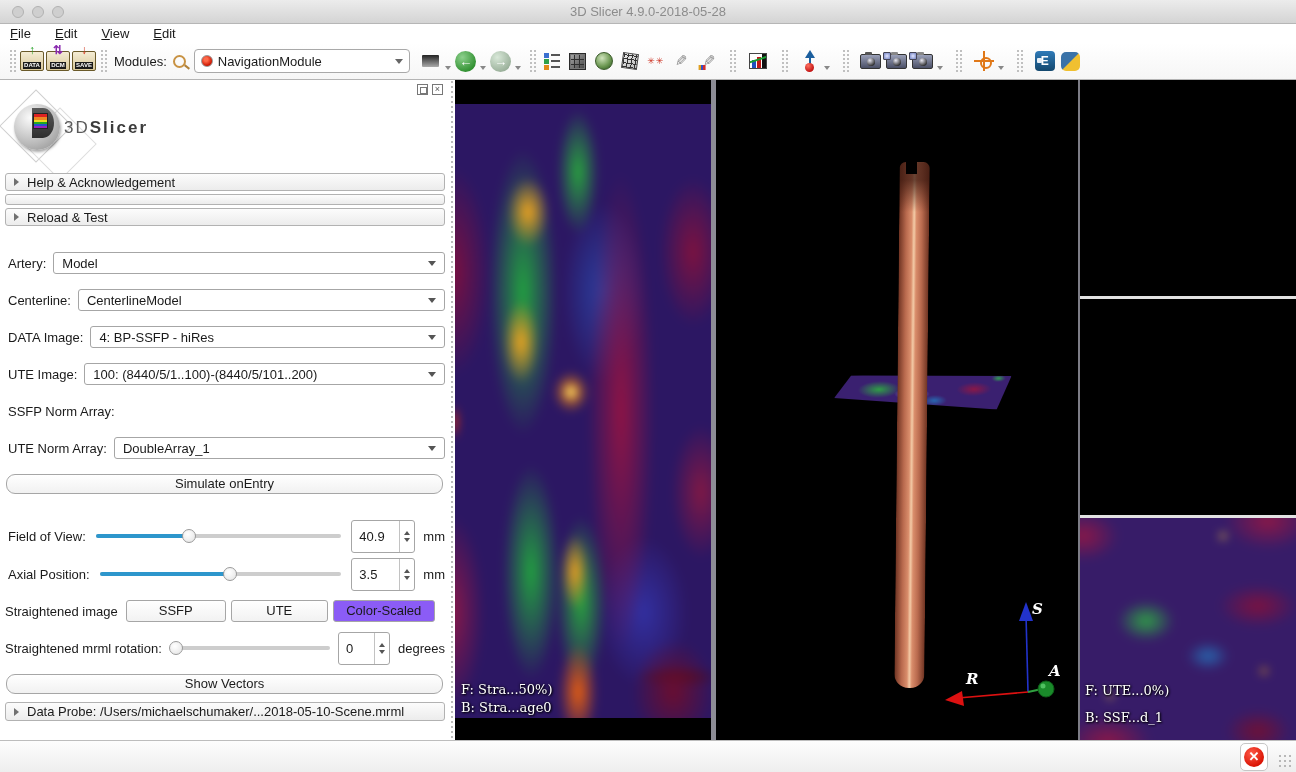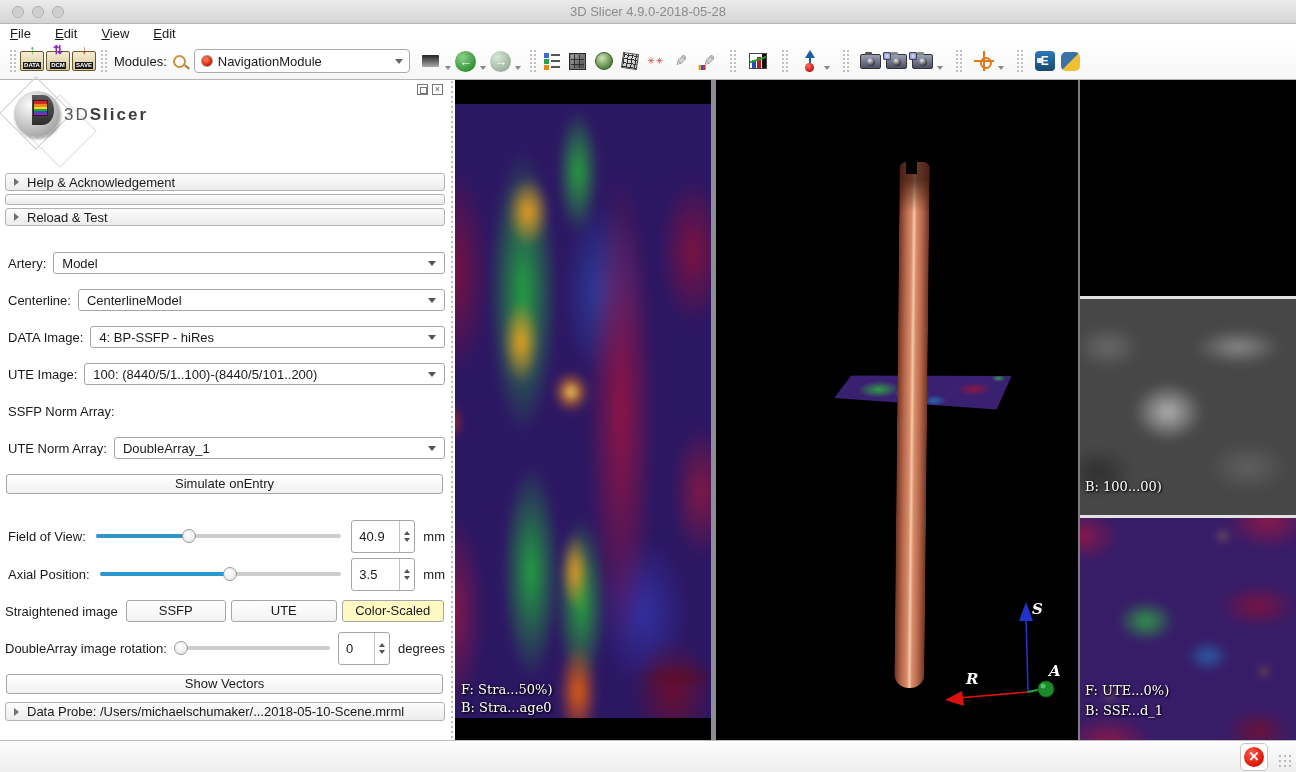--- a/index.html
+++ b/index.html
@@ -103,21 +103,21 @@
     background:linear-gradient(135deg,#3a72a8 0 49%,#f0c030 51% 100%); }
 
   
   #content { position:absolute; left:0; top:80px; width:1296px; height:660px; background:#fff; }
 
   
   #left-panel { position:absolute; left:0; top:0; width:450px; height:660px; background:#fff; }
   .panel-winbtn { position:absolute; top:4px; width:11px; height:11px; border:1px solid #777;
     font-size:9px; line-height:9px; text-align:center; color:#555; background:#fff; }
   .panel-winbtn.float::after { content:""; position:absolute; left:2px; top:2px; width:5px; height:5px; border:1px solid #777; background:#fff; }
-  #logo { position:absolute; left:6px; top:1px; width:220px; height:78px; }
+  #logo { position:absolute; left:6px; top:14px; width:220px; height:78px; }
   .logo-diamond { position:absolute; left:4px; top:6px; width:52px; height:52px; border:1px solid #cfcfcf; transform:rotate(45deg); }
   .logo-diamond.d2 { left:28px; top:24px; border-color:#dedede; }
   .logo-sphere { position:absolute; left:8px; top:10px; width:46px; height:46px; border-radius:50%;
     background:radial-gradient(circle at 35% 30%, #fafafa, #b9b9b9 60%, #8a8a8a); box-shadow:1px 2px 3px rgba(0,0,0,.35); }
   .logo-cut { position:absolute; left:26px; top:14px; width:22px; height:30px; border-radius:0 50% 50% 0/0 50% 50% 0;
     background:linear-gradient(#5a5a5a,#2e2e2e); }
   .logo-mosaic { position:absolute; left:28px; top:20px; width:13px; height:14px;
     background-image:linear-gradient(#d22 0 20%,#e82 20% 40%,#ed2 40% 55%,#2a2 55% 70%,#25c 70% 85%,#92b 85% 100%);
     background-size:100% 100%; outline:1px solid #222; }
   #logo-text { position:absolute; left:58px; top:24px; font-size:17px; letter-spacing:2px; color:#5a5a5a; }
@@ -129,41 +129,41 @@
   .tri-right { width:0; height:0; border-top:4px solid transparent; border-bottom:4px solid transparent;
     border-left:5px solid #707070; }
 
   .field-row { position:absolute; left:8px; width:437px; height:22px; display:flex; align-items:center; }
   .field-row .flabel { margin-right:7px; white-space:nowrap; }
   .combo { flex:1; height:22px; background:#fff; border:1px solid #a6a6a6; border-radius:3px;
     display:flex; align-items:center; padding:0 8px; white-space:nowrap; overflow:hidden; }
   .combo .combo-caret { border-top-color:#555; }
 
   .push-btn { position:absolute; left:6px; width:437px; height:20px; background:linear-gradient(#fff,#f1f1f1);
-    border:1px solid #a6a6a6; border-radius:3px; text-align:center; line-height:18px; }
+    border:1px solid #a6a6a6; border-radius:9px; text-align:center; line-height:18px; }
 
   .slider-row { position:absolute; left:8px; width:437px; height:22px; display:flex; align-items:center; }
   .slider-row .flabel { white-space:nowrap; }
   .track-wrap { flex:1; position:relative; height:14px; margin:0 10px; }
   .track { position:absolute; left:0; right:0; top:5px; height:4px; background:#cdcdcd; border-radius:2px; }
   .track-fill { position:absolute; left:0; top:5px; height:4px; background:#2d96cc; border-radius:2px; }
   .thumb { position:absolute; top:0; width:14px; height:14px; border-radius:50%;
     background:radial-gradient(circle at 40% 35%, #fff, #e2e2e2); border:1px solid #9a9a9a; }
   .spin { width:64px; height:33px; border:1px solid #a6a6a6; border-radius:3px; background:#fff;
     display:flex; align-items:center; }
   .spin .val { flex:1; padding-left:7px; }
   .spin .btns { width:15px; height:100%; border-left:1px solid #c2c2c2; display:flex; flex-direction:column;
     align-items:center; justify-content:center; gap:3px; }
   .spin-up { width:0; height:0; border-left:3px solid transparent; border-right:3px solid transparent; border-bottom:4px solid #555; }
   .spin-dn { width:0; height:0; border-left:3px solid transparent; border-right:3px solid transparent; border-top:4px solid #555; }
   .unit { margin-left:8px; }
 
   .seg-btn { height:22px; background:linear-gradient(#fff,#f2f2f2); border:1px solid #a6a6a6; border-radius:3px;
     text-align:center; line-height:20px; }
-  .seg-btn.active { background:#fef9c3; }
+  .seg-btn.active { background:#8b5cf6; }
 
   
   #splitter { position:absolute; left:450px; top:0; width:5px; height:660px; background:#fff;
     background-image:radial-gradient(circle 1px at 2px 2px, #bbb 1px, transparent 1.4px); background-size:5px 5px; }
 
   
   #views { position:absolute; left:455px; top:0; width:841px; height:660px; background:#000; }
   #view-straight { position:absolute; left:0; top:0; width:256px; height:721px; background:#000; overflow:hidden; }
   #hm-straight-clip { position:absolute; left:0; top:24px; width:256px; height:614px; overflow:hidden; }
   #hm-straight { position:absolute; inset:-12px; filter:blur(4px); background-color:#2c1763;
@@ -494,26 +494,26 @@
             <i class="spin-up"></i>
             <i class="spin-dn"></i>
           </span>
       </div>
       <span class="unit">mm</span>
     </div>
 
     <div class="slider-row" style="top:520px; left:5px; width:440px">
       <span class="flabel">Straightened image</span>
       <span class="seg-btn" style="margin-left:8px; width:100px">SSFP</span>
-      <span class="seg-btn" style="margin-left:5px; width:106px">UTE</span>
+      <span class="seg-btn" style="margin-left:5px; width:97px">UTE</span>
       <span class="seg-btn active" style="margin-left:5px; width:102px">Color-Scaled</span>
     </div>
 
     <div class="slider-row" style="top:557px; left:5px; width:440px">
-      <span class="flabel">DoubleArray image rotation:</span>
+      <span class="flabel">Straightened mrml rotation:</span>
       <div class="track-wrap" style="margin:0 8px">
         <div class="track"></div>
           <div class="track-fill" style="width:4%"></div>
         <div class="thumb" style="left:calc(4% - 7px)"></div>
       </div>
       <div class="spin" style="width:52px">
         <span class="val">0</span>
         <span class="btns">
             <i class="spin-up"></i>
             <i class="spin-dn"></i>
@@ -560,29 +560,25 @@
         <text x="316" y="534" fill="#ffffff" font-family="DejaVu Serif, serif" font-size="15" font-style="italic" font-weight="bold">S</text>
         <text x="250" y="604" fill="#ffffff" font-family="DejaVu Serif, serif" font-size="15" font-style="italic" font-weight="bold">R</text>
         <text x="333" y="596" fill="#ffffff" font-family="DejaVu Serif, serif" font-size="15" font-style="italic" font-weight="bold">A</text>
       </svg>
     </div>
 
     <div id="sep2"></div>
 
     <div id="right-col">
       <div class="rsep" id="rsep1"></div>
-      <div class="rpanel" id="rp-mid">
-        <div class="blur-fill"></div>
-        <span class="view-label" style="left:5px; top:180px">B: 100...00)</span>
-      </div>
       <div class="rsep" id="rsep2"></div>
       <div class="rpanel" id="rp-bottom">
         <div class="blur-fill"></div>
         <span class="view-label" style="left:5px; top:165px">F: UTE...0%)</span>
-        <span class="view-label" style="left:5px; top:185px">B: SSF...d_1</span>
+        <span class="view-label" style="left:5px; top:192px">B: SSF...d_1</span>
       </div>
     </div>
   </div>
 </div>
 
 <div id="statusbar">
   <div id="error-btn">
     <span class="err-circle">✕</span>
   </div>
   <div id="resize-grip"></div>

